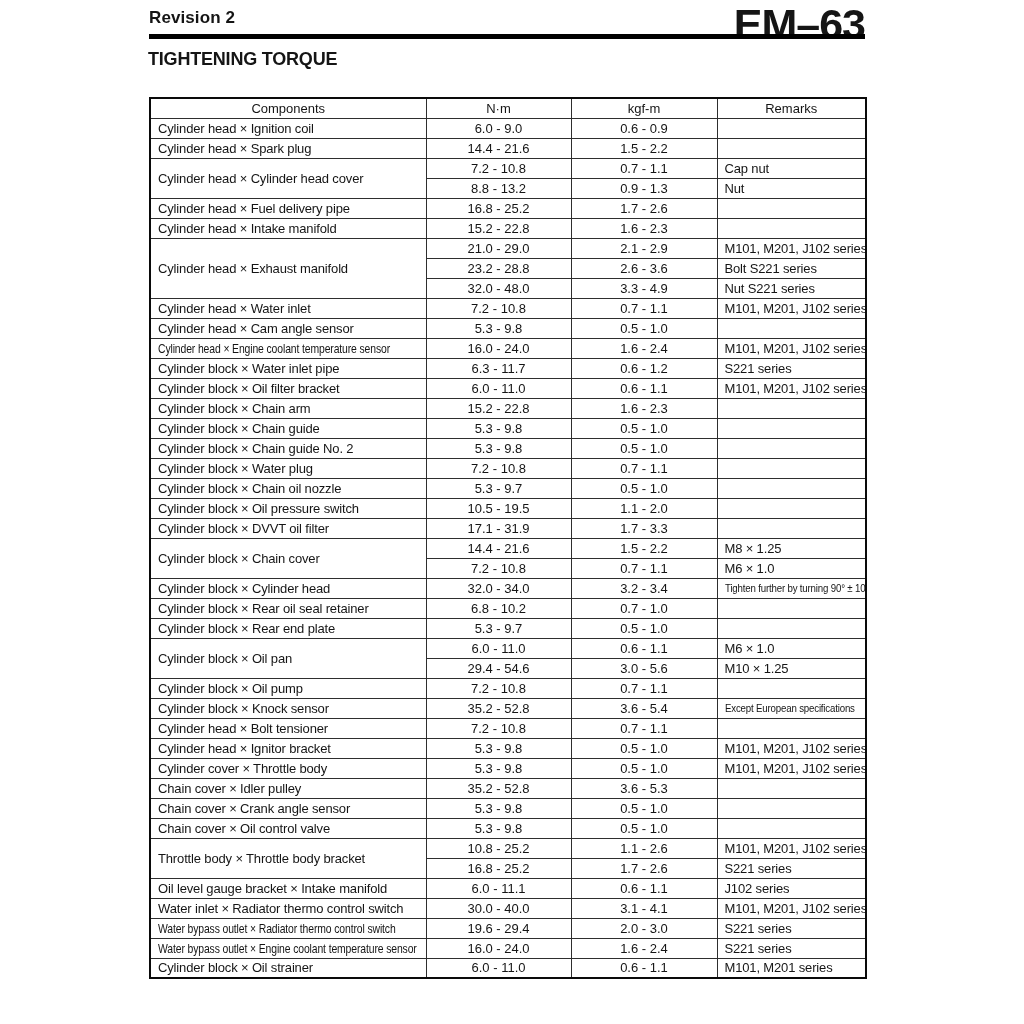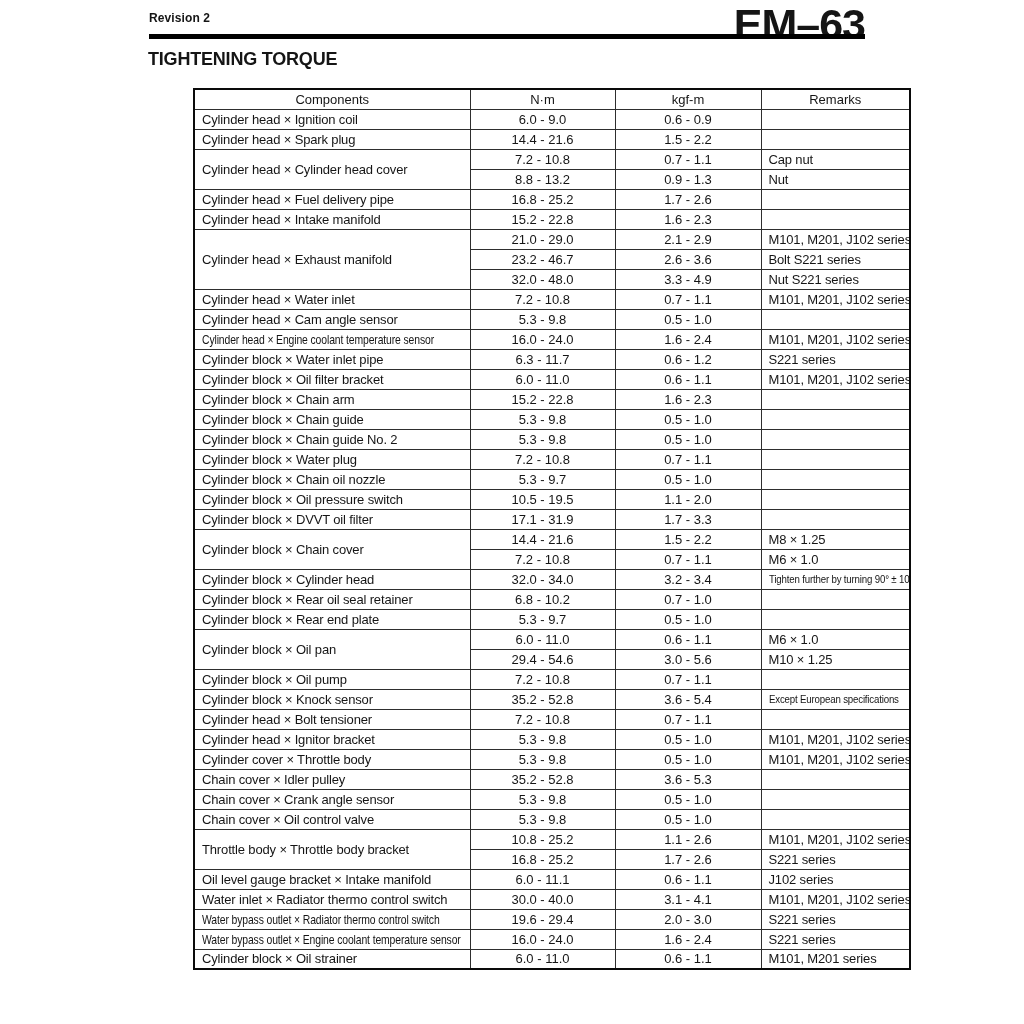--- a/index.html
+++ b/index.html
@@ -1,27 +1,27 @@
 <!DOCTYPE html>
 <html><head>
 <meta charset="utf-8">
 <style>
   * { margin:0; padding:0; box-sizing:border-box; }
   html,body { width:1024px; height:1024px; background:#ffffff; overflow:hidden; }
   body { font-family:"Liberation Sans","DejaVu Sans",sans-serif; color:#151515; position:relative; }
 
   .doc-header { position:absolute; left:149px; top:8px; width:716px; height:32px; }
-  .revision { font-size:12px; font-weight:700; letter-spacing:0.1px; line-height:20px; }
+  .revision { font-size:17px; font-weight:700; letter-spacing:0.1px; line-height:20px; }
   .page-code { position:absolute; right:0; top:-8px; font-size:43px; font-weight:700; letter-spacing:-1px; }
   .header-rule { position:absolute; left:0; top:26px; width:716px; height:5px; background:#000; }
 
   .page-title { position:absolute; left:148px; top:49px; font-size:18px; font-weight:700; letter-spacing:-0.2px; }
 
-  table.torque { position:absolute; left:149px; top:88px; width:716px;
-    border-collapse:collapse; table-layout:fixed;margin-left:44px; }
+  table.torque { position:absolute; left:149px; top:97px; width:716px;
+    border-collapse:collapse; table-layout:fixed; }
   table.torque th, table.torque td {
     border:1px solid #2e2e2e; height:20px; font-size:13px; line-height:15px;
     overflow:hidden; vertical-align:middle; background:#fff;
   }
   table.torque { border:2px solid #0a0a0a; }
   th { font-weight:400; text-align:center; }
   td.c-comp, td.c-rem { text-align:left; padding-left:7px; letter-spacing:-0.15px; }
   td.c-val { text-align:center; }
   td.c-comp span, td.c-rem span { display:inline-block; white-space:nowrap; }
   td.cond span { transform:scaleX(0.8); transform-origin:0 60%; }
@@ -89,21 +89,21 @@
         <td class="c-val">1.6 - 2.3</td>
         <td class="c-rem"><span></span></td>
       </tr>
       <tr>
         <td class="c-comp" rowspan="3"><span>Cylinder head × Exhaust manifold</span></td>
         <td class="c-val">21.0 - 29.0</td>
         <td class="c-val">2.1 - 2.9</td>
         <td class="c-rem"><span>M101, M201, J102 series</span></td>
       </tr>
       <tr>
-        <td class="c-val">23.2 - 46.7</td>
+        <td class="c-val">23.2 - 28.8</td>
         <td class="c-val">2.6 - 3.6</td>
         <td class="c-rem"><span>Bolt  S221 series</span></td>
       </tr>
       <tr>
         <td class="c-val">32.0 - 48.0</td>
         <td class="c-val">3.3 - 4.9</td>
         <td class="c-rem"><span>Nut  S221 series</span></td>
       </tr>
       <tr>
         <td class="c-comp" rowspan="1"><span>Cylinder head × Water inlet</span></td>

